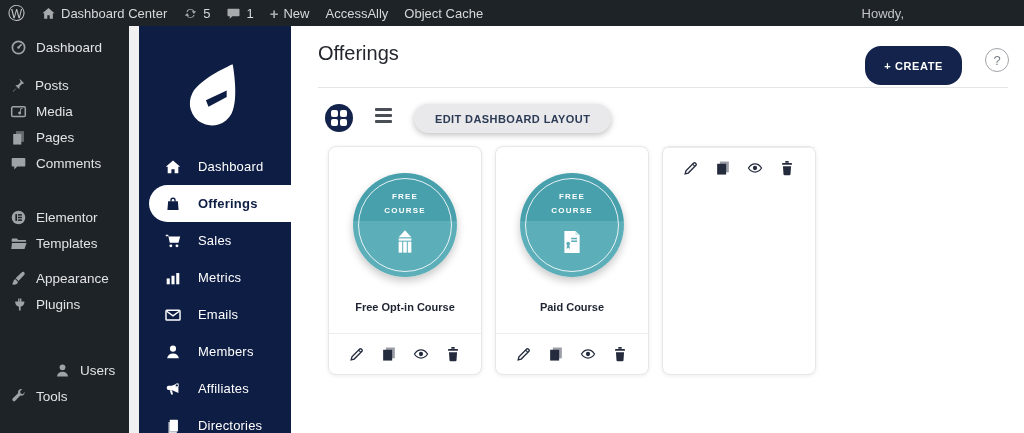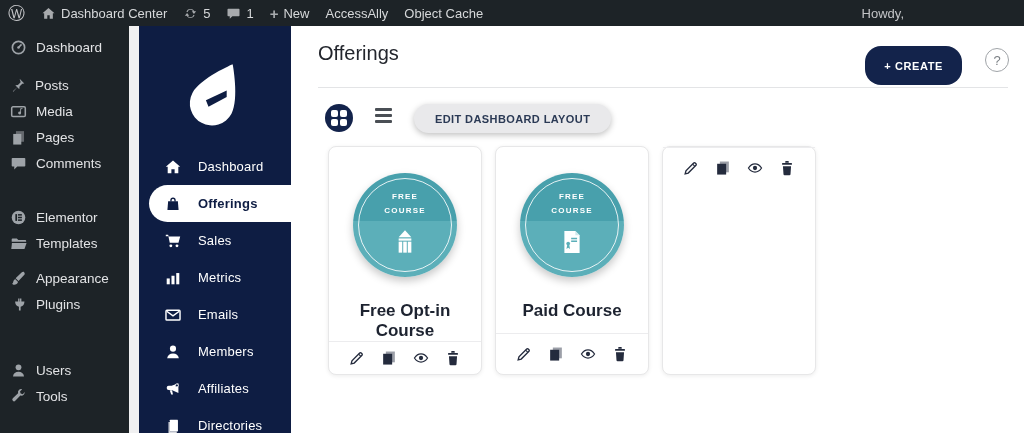--- a/index.html
+++ b/index.html
@@ -15,21 +15,21 @@
   .ab-plus { font-size:15px; font-weight:bold; color:#a7aaad; line-height:1; }
 
   
   .wp-sidebar { position:absolute; top:26px; left:0; width:129px; bottom:0; background:#1d2327; padding-top:8px; z-index:5; }
   .wp-item { display:flex; align-items:center; gap:9px; height:26px; padding:0 8px 0 9px; color:#e2e3e5; font-size:13.5px; cursor:pointer; }
   .wp-ic { width:18px; height:18px; color:#9ea3a8; flex:0 0 18px; display:flex; align-items:center; justify-content:center; }
   .wp-ic svg { width:17px; height:17px; display:block; }
   .gap-sm { margin-top:12px;padding-left:8px; }
   .gap-lg { margin-top:28px; }
   .gap-med { margin-top:9px; }
-  .gap-xl { margin-top:40px; }
+  .gap-xl { margin-top:40px;margin-left:44px; }
 
   
   .aa-sidebar { position:absolute; top:26px; left:139px; width:152px; bottom:0; background:#0e1d43; z-index:4; }
   .aa-logo { position:absolute; top:28px; left:50%; transform:translateX(-50%); width:78px; height:82px; }
   .aa-menu { position:absolute; top:122px; left:0; right:0; }
   .aa-item { display:flex; align-items:center; height:37px; padding-left:24px; gap:16px; color:#ffffff; font-size:13px; font-weight:500; letter-spacing:.2px; cursor:pointer; }
   .aa-ic { width:19px; height:19px; flex:0 0 19px; display:flex; align-items:center; justify-content:center; }
   .aa-ic svg { width:18px; height:18px; display:block; }
   .aa-item.active { background:#ffffff; color:#0e1d43; font-weight:700; margin-left:10px; padding-left:14px; border-radius:19px 0 0 19px; }
 
@@ -49,21 +49,21 @@
   .edit-layout-btn { height:29px; padding:0 21px; background:#e9e9eb; border:none; border-radius:16px; color:#2b3a55; font-size:11px; font-weight:600; letter-spacing:.4px; box-shadow:0 2px 6px rgba(0,0,0,.25); cursor:pointer; font-family:"Liberation Sans",sans-serif; }
 
   
   .cards { position:absolute; left:37px; top:120px; display:flex; gap:13px; }
   .card { width:154px; height:229px; background:#ffffff; border:1px solid #e7e7e8; border-radius:8px; box-shadow:0 1px 4px rgba(0,0,0,.08); display:flex; flex-direction:column; }
   .card-body { flex:1; display:flex; flex-direction:column; align-items:center; }
   .badge { position:relative; margin-top:26px; width:104px; height:104px; border-radius:50%; background:linear-gradient(#48a0ac 0 46%, #5cafb9 46% 100%); box-shadow:0 4px 8px rgba(0,0,0,.22); cursor:pointer; }
   .badge::after { content:''; position:absolute; inset:5px; border:1px solid rgba(255,255,255,.85); border-radius:50%; }
   .badge-text { position:absolute; top:17px; left:0; right:0; text-align:center; color:#ffffff; font-size:8px; font-weight:700; letter-spacing:1.2px; line-height:1.8; }
   .badge-icon { position:absolute; left:50%; top:56px; transform:translateX(-50%); }
-  .card-title { margin-top:24px; font-size:17px; font-weight:700; color:#1d2330; text-align:center; }
+  .card-title { margin-top:24px; font-size:11px; font-weight:700; color:#1d2330; text-align:center; }
   .card-actions { height:41px; border-top:1px solid #ececee; display:flex; align-items:center; justify-content:space-around; padding:0 12px; }
   .act { width:20px; height:20px; color:#242b3d; display:flex; align-items:center; justify-content:center; cursor:pointer; }
   .act svg { width:18px; height:18px; display:block; }
 </style>
 </head>
 <body>
 
 <div class="admin-bar">
   <div class="ab-item">
     <span class="wp-logo-glyph">Ⓦ</span>

